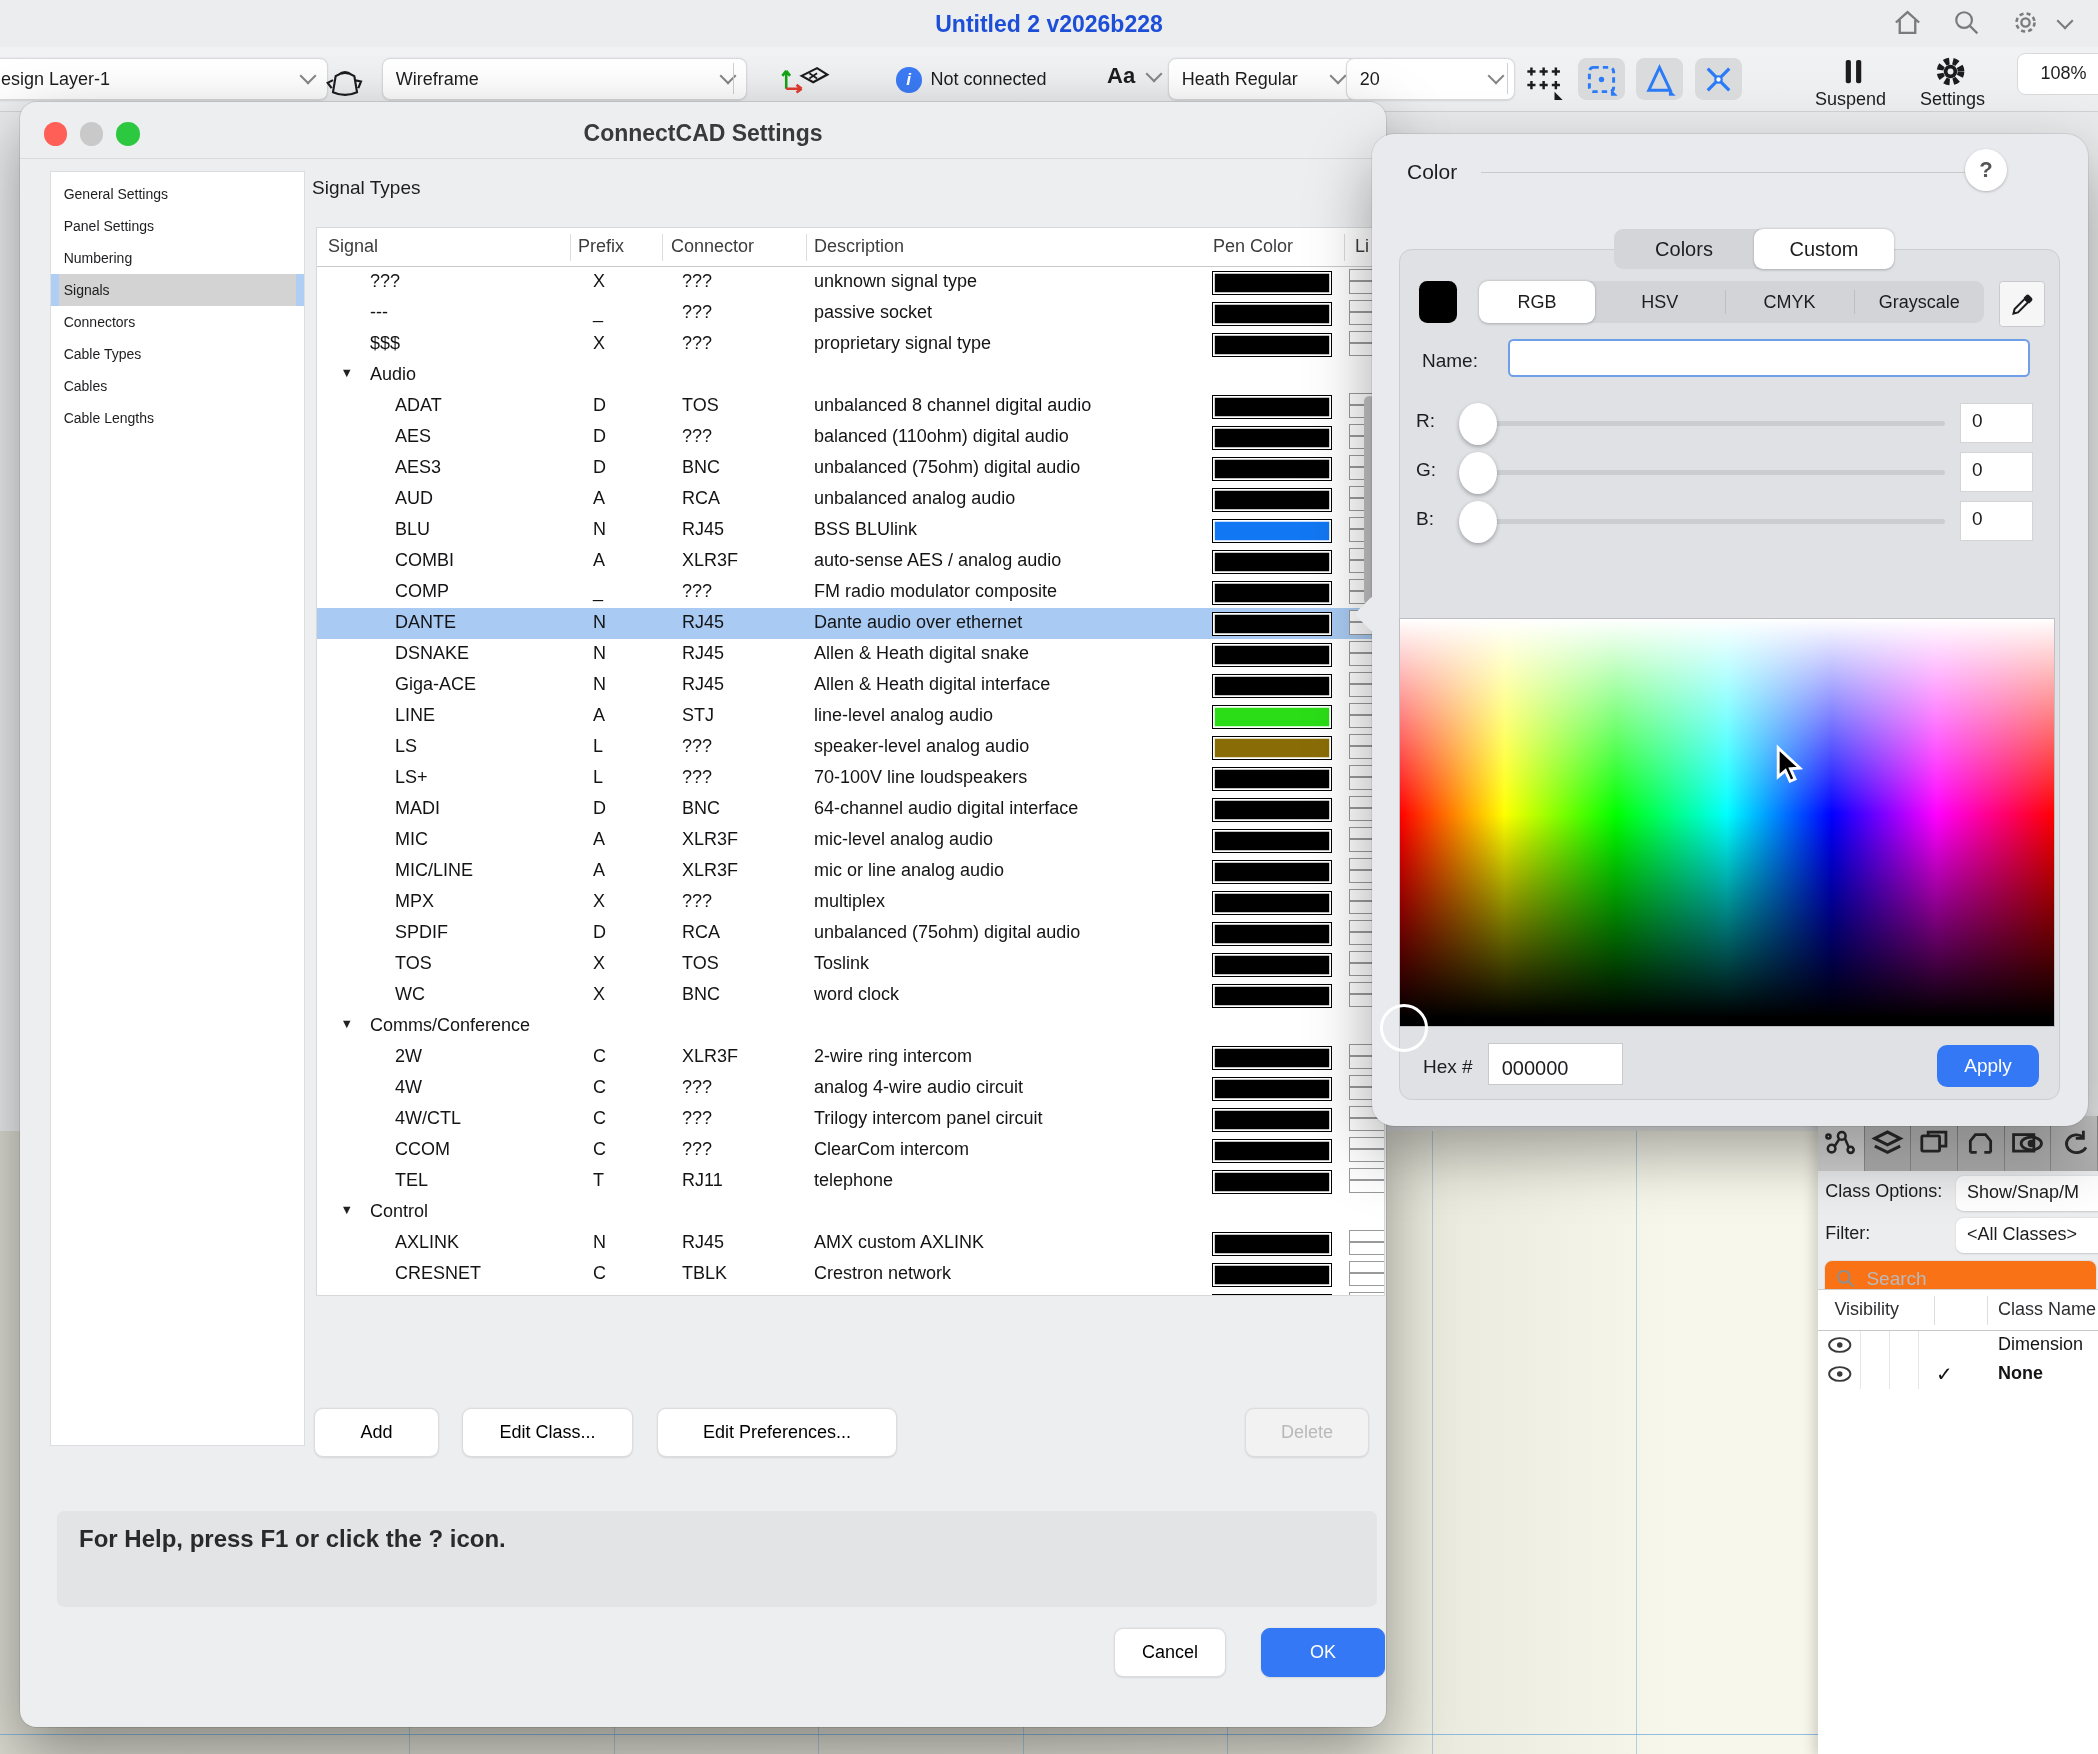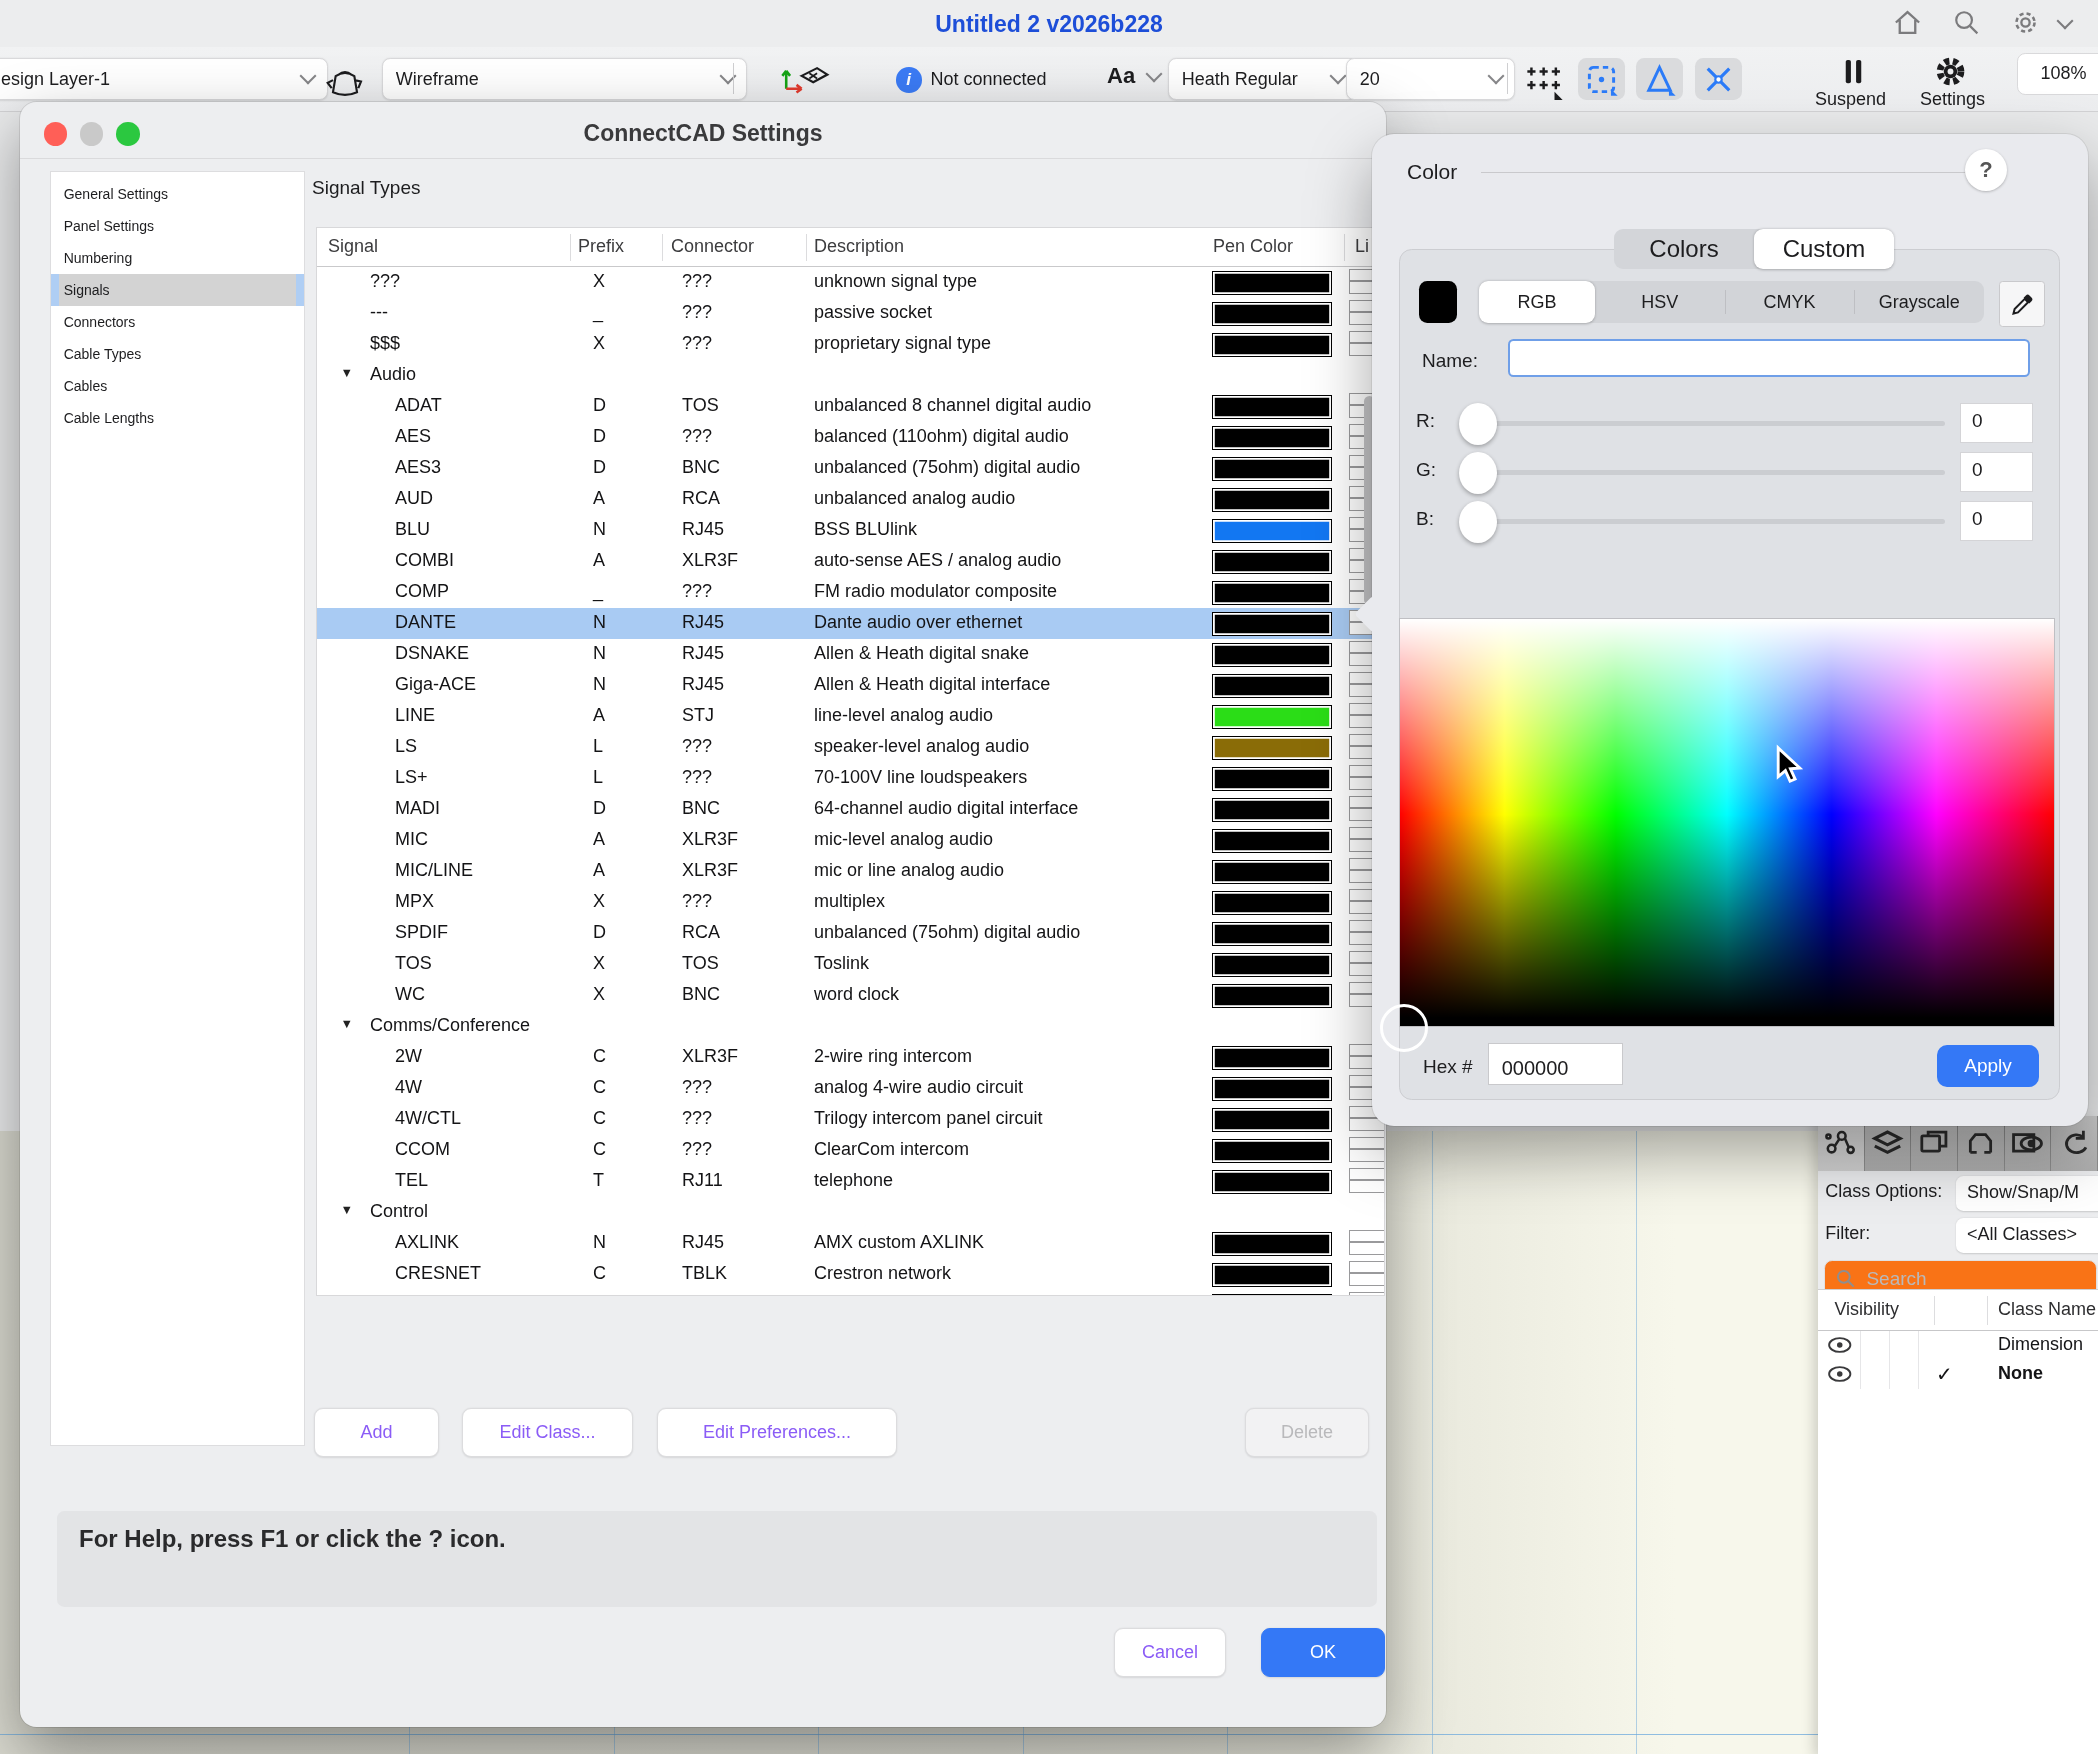--- a/index.html
+++ b/index.html
@@ -60,35 +60,35 @@
   .trow .sig{left:78px;}
   .trow .sig.root{left:53px;}
   .trow .pfx{left:276px;}
   .trow .con{left:365px;}
   .trow .des{left:497px;}
   .swatch{position:absolute;left:895px;top:3.6px;width:118px;height:22px;border:1.8px solid #000;box-shadow:inset 0 0 0 1.8px #fff;}
   .linebox{position:absolute;left:1032px;top:1.8px;width:38px;height:25.5px;border:1.8px solid #9A9A9C;box-sizing:border-box;background:#fff;}
   .linebox::after{content:"";position:absolute;left:0;right:0;top:10px;height:1.8px;background:#9A9A9C;}
   .tscroll{position:absolute;left:1047px;top:168px;width:11px;height:209px;background:#C5C5C7;border-radius:5.5px;}
 
-  .btn{position:absolute;background:#fff;border:0.9px solid #DCDCDE;border-radius:9px;box-shadow:0 0.9px 1.8px rgba(0,0,0,.10);font-size:18px;color:#8b5cf6;display:flex;align-items:center;justify-content:center;height:47px;}
+  .btn{position:absolute;background:#fff;border:0.9px solid #DCDCDE;border-radius:9px;box-shadow:0 0.9px 1.8px rgba(0,0,0,.10);font-size:18px;color:#000000;display:flex;align-items:center;justify-content:center;height:47px;}
   .btn.disabled{color:#B9B9BB;background:#F2F2F3;}
   .btn.primary{background:#3478F6;color:#fff;border-color:#3478F6;}
   .helpbox{left:37px;top:1409px;width:1320px;height:96px;background:#E3E4E6;border-radius:7.3px;}
   .helptext{left:22px;top:14px;font-size:24px;color:#2A2A2C;font-weight:bold;}
 
   
   .popover{left:1372px;top:134px;width:716px;height:992px;background:#E9EAEE;border-radius:22px;box-shadow:0 27px 64px rgba(0,0,0,.35),0 0 0 0.9px rgba(0,0,0,.08);}
   .pop-arrow{position:absolute;left:-11.8px;top:467px;width:25.5px;height:25.5px;background:#E9EAEE;transform:rotate(45deg);border-radius:3.6px;}
   .pop-title{left:35px;top:25.5px;font-size:21px;color:#1d1d1f;}
   .pop-hr{left:109px;top:38px;width:484px;height:0.9px;background:#C9C9CC;}
   .helpdot{left:593px;top:14.5px;width:42px;height:42px;border-radius:50%;background:#fff;box-shadow:0 0.9px 2.7px rgba(0,0,0,.25);display:flex;align-items:center;justify-content:center;font-size:22px;font-weight:bold;color:#555;}
   .panelin{left:27px;top:115px;width:661px;height:851px;background:#DFE1E5;border:0.9px solid #CCCDD1;border-radius:12.7px;box-sizing:border-box;}
   .tabs{left:242px;top:95px;height:40px;display:flex;background:#D3D5D9;border-radius:9px;padding:0;}
-  .tab{min-width:100px;padding:0 20px;display:flex;align-items:center;justify-content:center;font-size:24px;color:#1d1d1f;border-radius:9px;}
+  .tab{min-width:100px;padding:0 20px;display:flex;align-items:center;justify-content:center;font-size:20px;color:#1d1d1f;border-radius:9px;}
   .tab.active{background:#fff;box-shadow:0 0.9px 2.7px rgba(0,0,0,.25);}
   .cswatch{left:47px;top:147px;width:38px;height:42px;border-radius:8.2px;}
   .modes{left:107px;top:147px;width:505px;height:42px;background:#D2D4D8;border-radius:9px;display:flex;align-items:center;}
   .mode{flex:1;text-align:center;font-size:18px;color:#1d1d1f;height:42px;line-height:42px;border-radius:9px;position:relative;}
   .mode.active{background:#fff;box-shadow:0 0.9px 2.7px rgba(0,0,0,.25);flex:0 0 116px;}
   .mode + .mode:not(.active)::before{content:"";position:absolute;left:0;top:9px;width:0.9px;height:23.6px;background:#BEBFC3;}
   .dropperbtn{left:627px;top:147px;width:44px;height:44px;background:#F6F6F7;border:0.9px solid #C9C9CC;border-radius:3.6px;display:flex;align-items:center;justify-content:center;}
   .namerow-lbl{left:50px;top:216px;font-size:19px;color:#1d1d1f;}
   .nameinput{left:136px;top:205px;width:522px;height:38px;background:#fff;border:2.7px solid #6F9FE8;border-radius:5.5px;box-sizing:border-box;}
   .sliderrow{position:absolute;left:0;width:100%;height:42px;}

